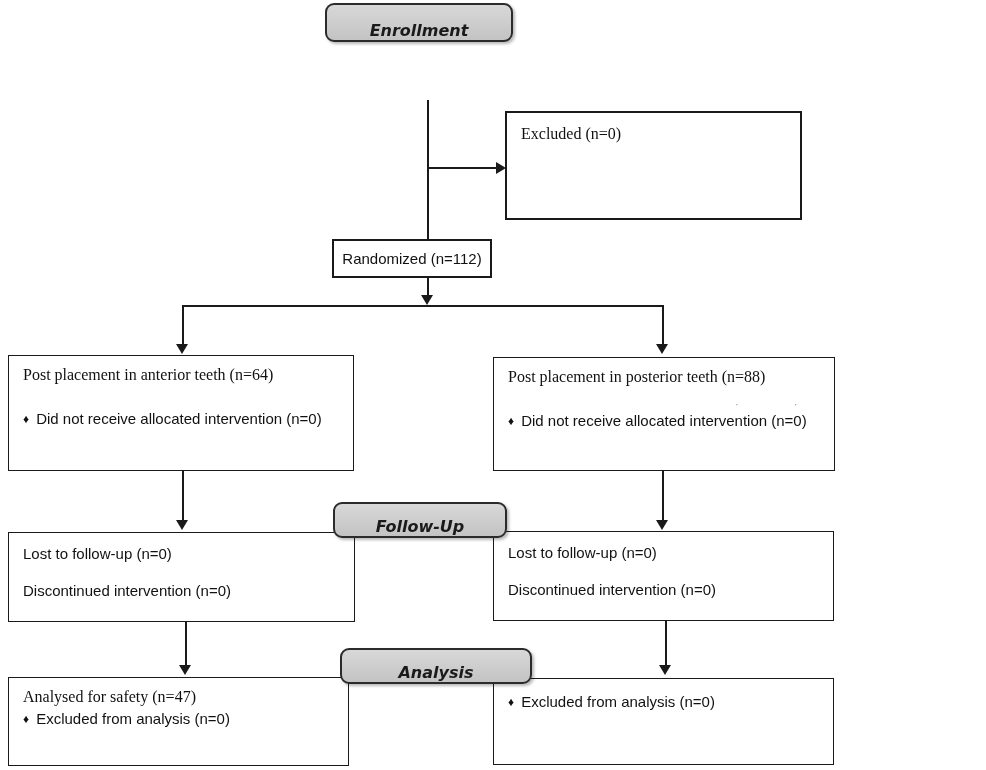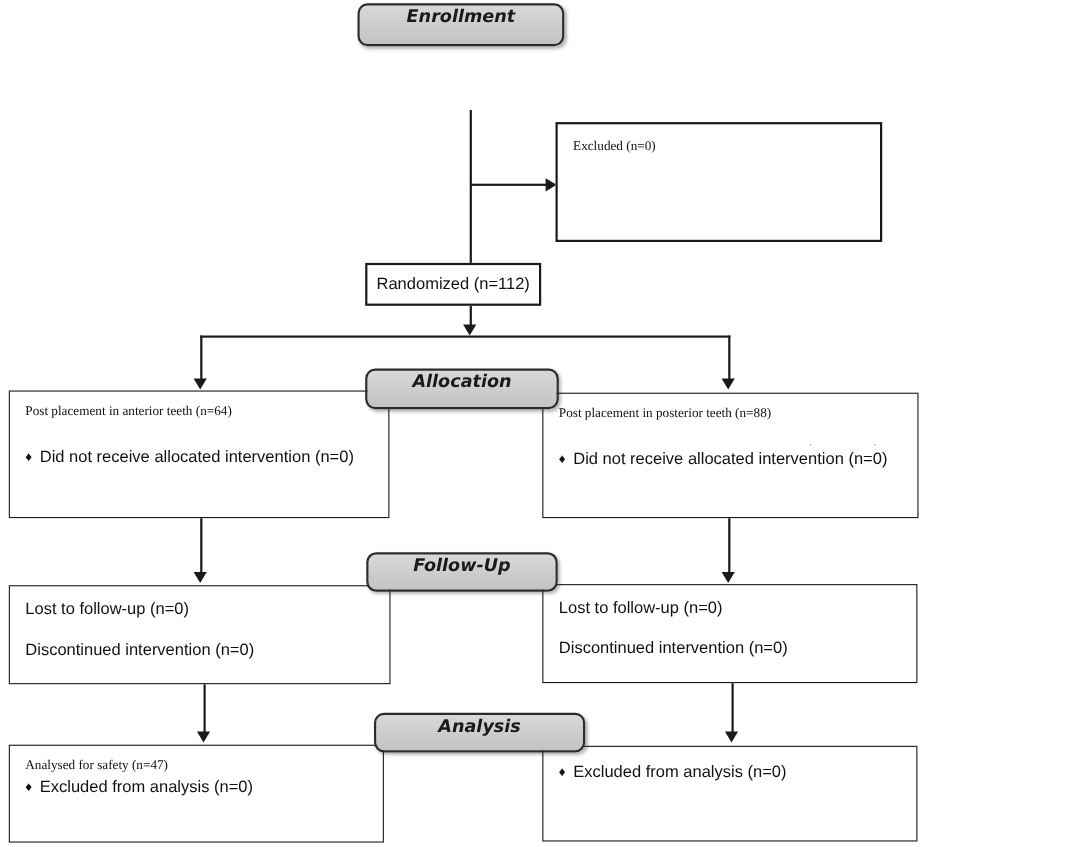--- a/index.html
+++ b/index.html
@@ -30,31 +30,31 @@
     padding: 10px 12px 0 14px;
     font-size: 15px;
   }
   .header-box {
     position: absolute;
     background: linear-gradient(#d8d8d8, #c3c3c3);
     border: 2px solid #2b2b2b;
     border-radius: 9px;
     box-sizing: border-box;
     display: flex;
-    align-items: flex-start;
+    align-items: flex-end;
     justify-content: center;
     font-family: "DejaVu Sans", sans-serif;
     font-weight: 700;
     font-style: italic;
     font-size: 16px;
     color: #1a1a1a;
     box-shadow: 2px 2px 3px rgba(0,0,0,0.28);
     z-index: 5;
   }
-  .serif { font-family: "Liberation Serif", serif; font-size: 12px; }
+  .serif { font-family: "Liberation Serif", serif; font-size: 16px; }
   .sans  { font-family: "Liberation Sans", sans-serif; font-size: 15px; }
   .vline { position: absolute; width: 2px; background: #1a1a1a; }
   .hline { position: absolute; height: 2px; background: #1a1a1a; }
   .ah-down {
     position: absolute; width: 0; height: 0;
     border-left: 6px solid transparent;
     border-right: 6px solid transparent;
     border-top: 10px solid #1a1a1a;
   }
   .ah-right {
@@ -103,23 +103,20 @@
 
 
   <div class="box serif" style="left:505px; top:111px; width:297px; height:109px; padding:12px 0 0 14px;">
     <span>Excluded (n=0)</span>
   </div>
 
   <div class="box center-text" style="left:332px; top:239px; width:160px; height:39px;">
     <span>Randomized (n=112)</span>
   </div>
 
-  <div class="header-box" style="left:332px; top:335px; width:176px; height:37px;">
-    <span>Allocation</span>
-  </div>
 
   <div class="box col-box" style="left:8px; top:355px; width:346px; height:116px;">
     <div class="serif">Post placement in anterior teeth (n=64)</div>
     <div class="sans bullet-line">
       <span class="bullet">♦</span><span>Did not receive allocated intervention (n=0)</span>
     </div>
   </div>
 
   <div class="box col-box" style="left:493px; top:357px; width:342px; height:114px;">
     <div class="serif">Post placement in posterior teeth (n=88)</div>

